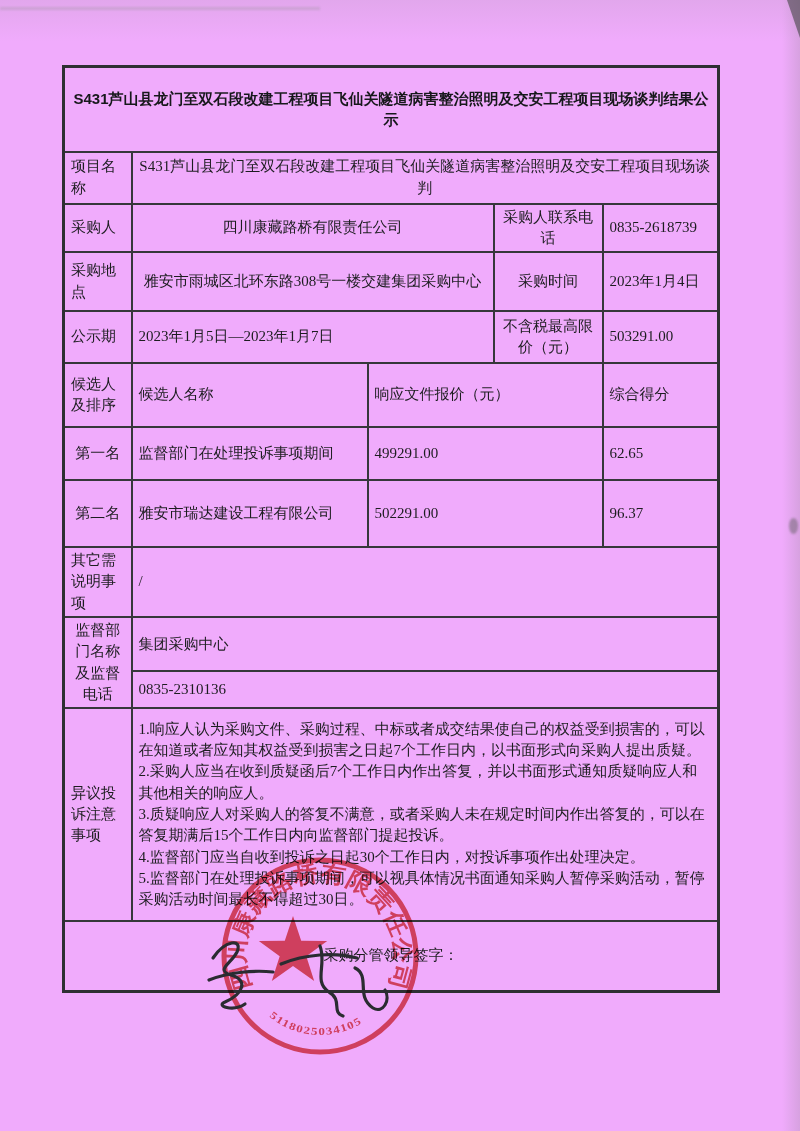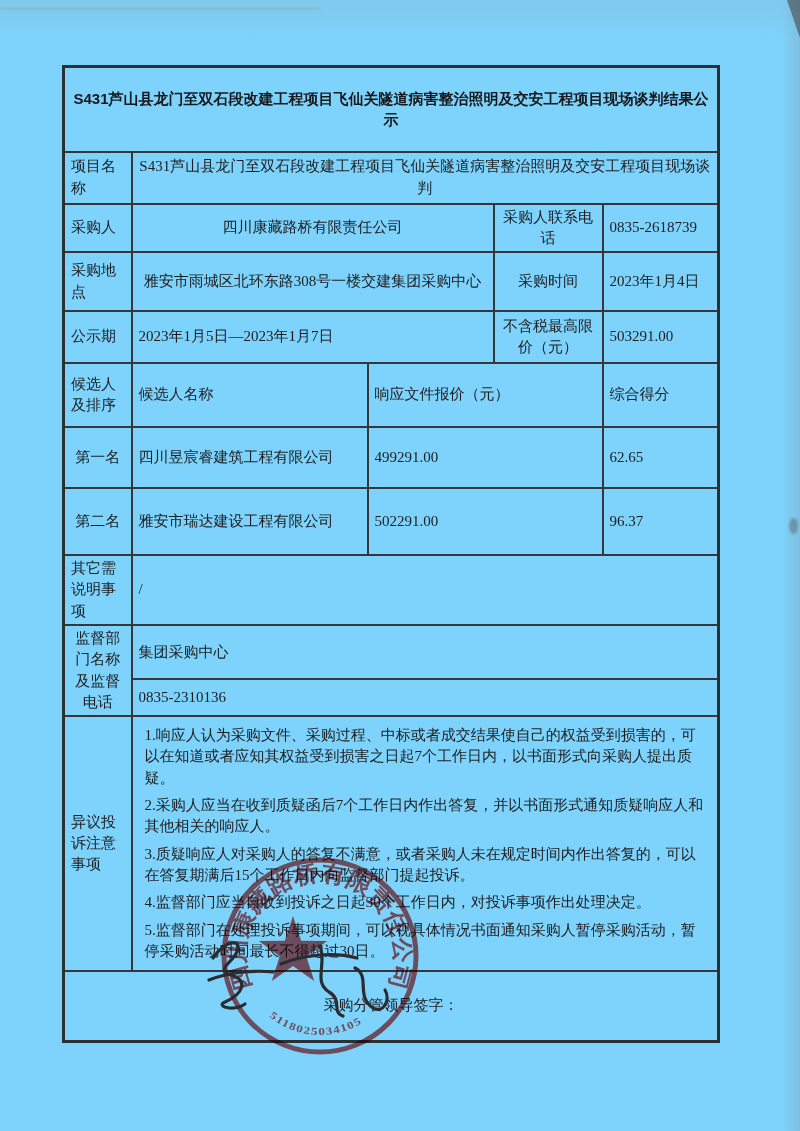--- a/index.html
+++ b/index.html
@@ -1,18 +1,18 @@
 <!DOCTYPE html>
 <html><head>
 <meta charset="utf-8">
 <style>
   html,body{margin:0;padding:0;}
   body{width:800px;height:1131px;background:#ffffff;position:relative;overflow:hidden;
        font-family:"Liberation Serif","DejaVu Serif",serif;}
-  .page{position:absolute;inset:0;background:#7dd3fc;}
+  .page{position:absolute;inset:0;background:#f0abfc;}
 
   
   .artifact{position:absolute;pointer-events:none;}
   .artifact-top{left:0;top:0;width:100%;height:55px;
     background:linear-gradient(180deg,rgba(140,140,140,.14),rgba(255,255,255,0) 75%);}
   .artifact-topline{left:0;top:7px;width:320px;height:3px;background:rgba(150,150,150,.30);filter:blur(1.2px);}
   .artifact-right{right:0;top:0;width:18px;height:100%;
     background:linear-gradient(90deg,rgba(255,255,255,0),rgba(125,125,125,.22));}
   .artifact-corner{right:0;top:0;width:13px;height:38px;background:rgba(70,70,72,.6);
     clip-path:polygon(100% 0,0 0,100% 100%);}
@@ -25,30 +25,30 @@
     line-height:1.42;word-break:break-all;}
   td.lab{padding:2px 2px 2px 3px;text-align:left;}
   td.lab-c{padding:2px 1px;text-align:center;}
   td.c{}
   td.l{text-align:center;}
   tr.r-title td{border-bottom:2px solid #36373b;}
   .title-cell{font-family:"Liberation Sans","DejaVu Sans",sans-serif;font-weight:bold;
     font-size:19.5px;line-height:1.6;text-align:center;color:#17181b;padding:4px 8px;}
   .project-val{font-size:13.5px;}
   .complaint-cell{padding:6px 6px 6px 8px;font-size:14.6px;line-height:21px;vertical-align:middle;}
-  .complaint-cell .para{margin:6px;}
+  .complaint-cell .para{margin:0;}
   .sign-cell{font-size:15px;padding-left:8px;text-align:center;}
 
   tr.r-title{height:85px;}
   tr.r-proj{height:52px;margin-top:20px;}
   tr.r-buyer{height:42px;}
   tr.r-place{height:59px;}
   tr.r-pub{height:52px;}
   tr.r-head{height:64px;}
-  tr.r-c1{height:61px;}
+  tr.r-c1{height:53px;}
   tr.r-c2{height:67px;}
   tr.r-other{height:60px;}
   tr.r-sup1{height:46px;}
   tr.r-sup2{height:31px;}
   tr.r-complaint{height:213px;}
   tr.r-sign{height:70px;}
 
   
   svg.seal{position:absolute;left:216px;top:852px;mix-blend-mode:multiply;opacity:.82;}
   svg.seal text{font-family:"Liberation Serif","DejaVu Serif",serif;font-weight:bold;}
@@ -108,21 +108,21 @@
 
     <tr class="r-head">
       <td class="lab">候选人及排序</td>
       <td class="c">候选人名称</td>
       <td colspan="2" class="c">响应文件报价（元）</td>
       <td class="c">综合得分</td>
     </tr>
 
     <tr class="r-c1">
       <td class="lab-c">第一名</td>
-      <td class="c">四川昱宸睿建筑工程有限公司</td>
+      <td class="c">监督部门在处理投诉事项期间</td>
       <td colspan="2" class="c">499291.00</td>
       <td class="c">62.65</td>
     </tr>
 
     <tr class="r-c2">
       <td class="lab-c">第二名</td>
       <td class="c">雅安市瑞达建设工程有限公司</td>
       <td colspan="2" class="c">502291.00</td>
       <td class="c">96.37</td>
     </tr>

